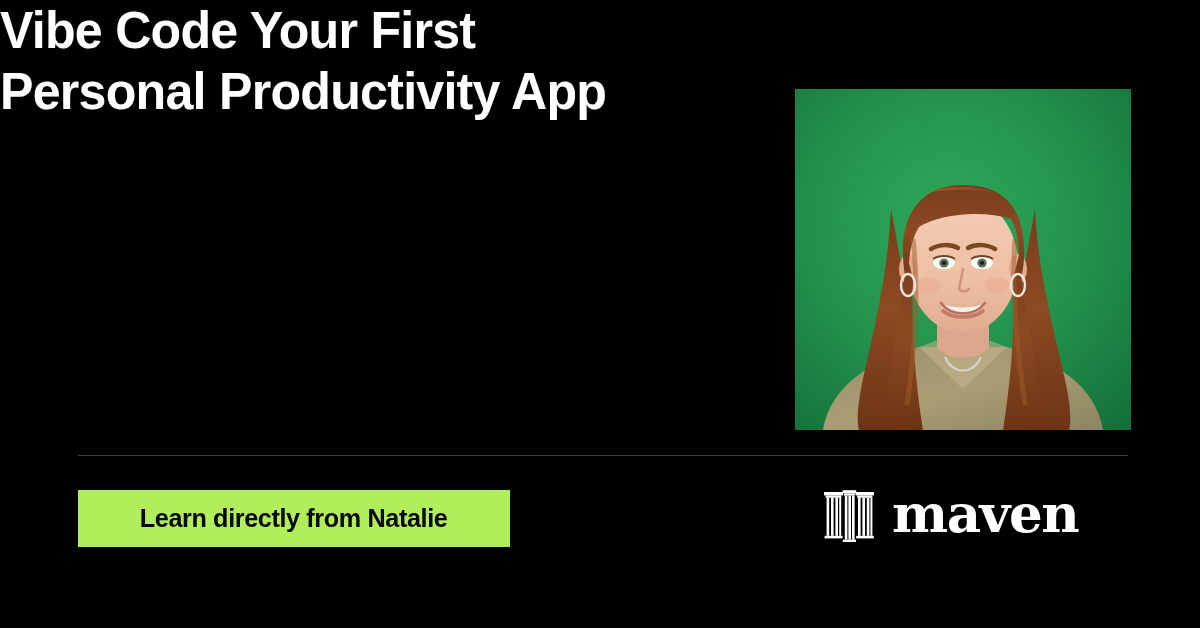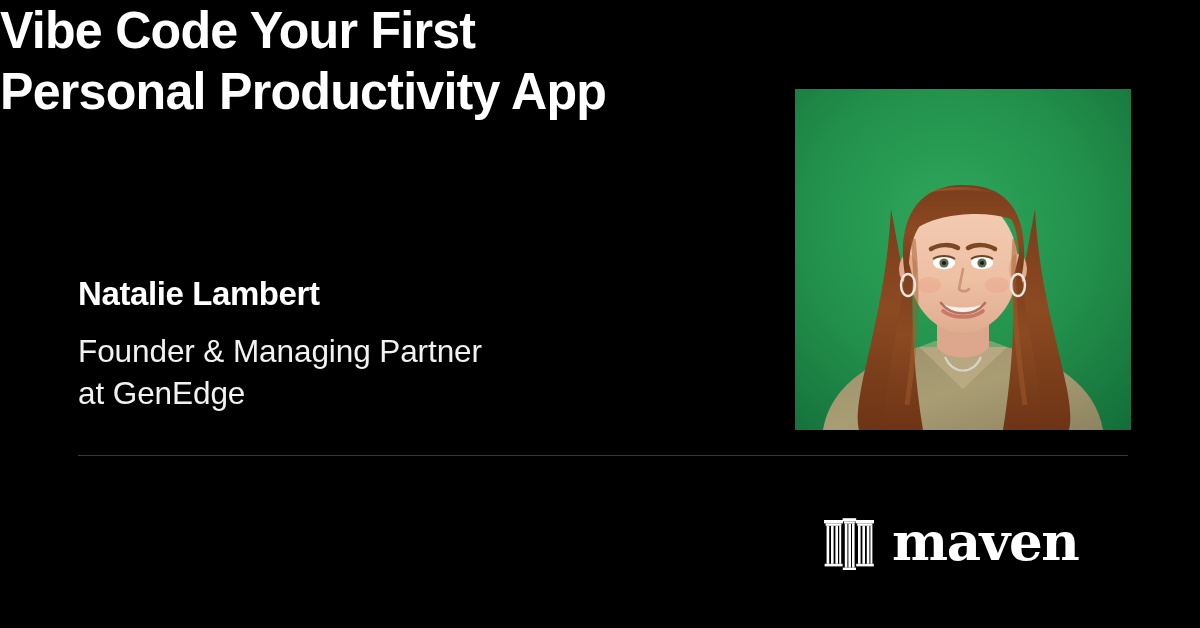--- a/index.html
+++ b/index.html
@@ -115,21 +115,20 @@
 
   
   .logo {
     position: absolute;
     left: 824px;
     top: 486px;
     height: 58px;
     display: flex;
     align-items: center;
     gap: 18px;
-    margin-top: 28px;
   }
   .logo-mark { width: 50px; height: 54px; display: block; }
   .logo-mark svg { display: block; }
   .logo-word {
     font-family: "DejaVu Serif", "Liberation Serif", serif;
     font-weight: 700;
     font-size: 53px;
     line-height: 1;
     letter-spacing: -1.4px;
     color: #ffffff;
@@ -138,28 +137,26 @@
   }
 </style>
 </head>
 <body>
 
 <div class="card">
 
   <h1 class="headline">Vibe Code Your First
 Personal Productivity App</h1>
 
-  <div class="speaker-block">
-    <div class="speaker-name">Natalie Lambert</div>
-    <div class="speaker-role">Founder &amp; Managing Partner
-at GenEdge</div>
-  </div>
 
   <div class="divider"></div>
 
+  <button class="cta-button">
+    <span class="cta-label">Learn directly from Natalie</span>
+  </button>
 
   <div class="portrait">
     <svg viewBox="0 0 336 341" preserveAspectRatio="xMidYMid slice" aria-hidden="true">
       <defs>
         <radialGradient id="bgGreen" cx="46%" cy="40%" r="78%">
           <stop offset="0%" stop-color="#2fa85c"></stop>
           <stop offset="55%" stop-color="#22904b"></stop>
           <stop offset="100%" stop-color="#14703a"></stop>
         </radialGradient>
         <linearGradient id="hairG" x1="0" y1="0" x2="0" y2="1">

